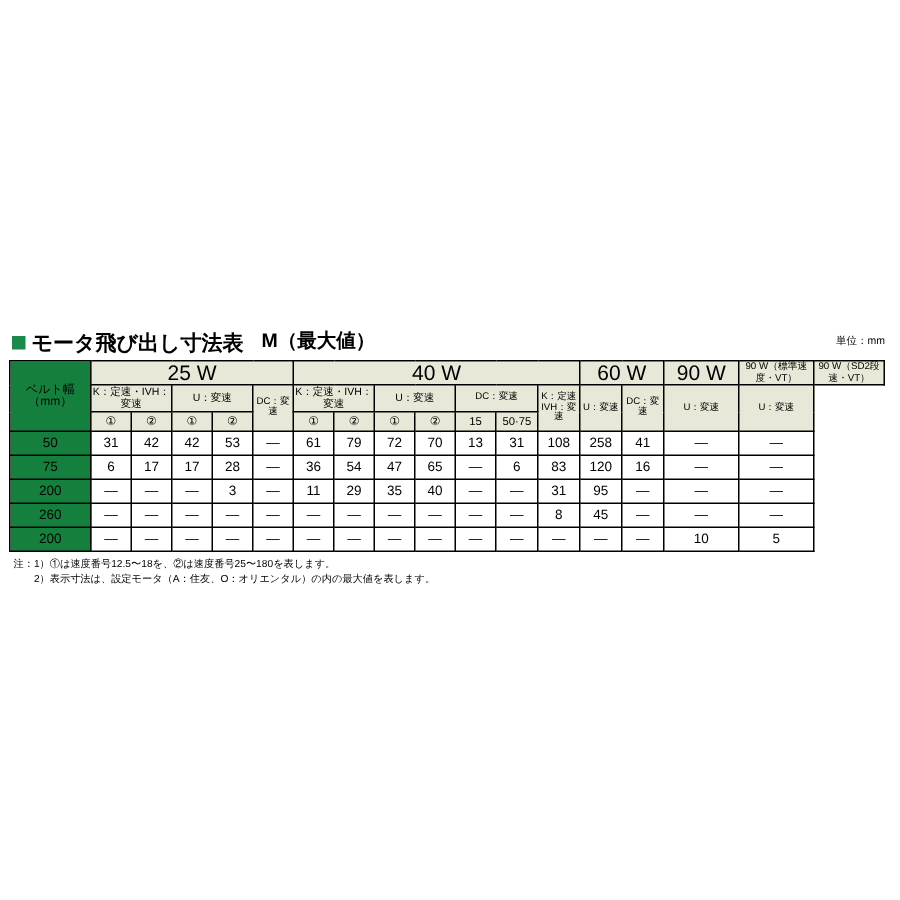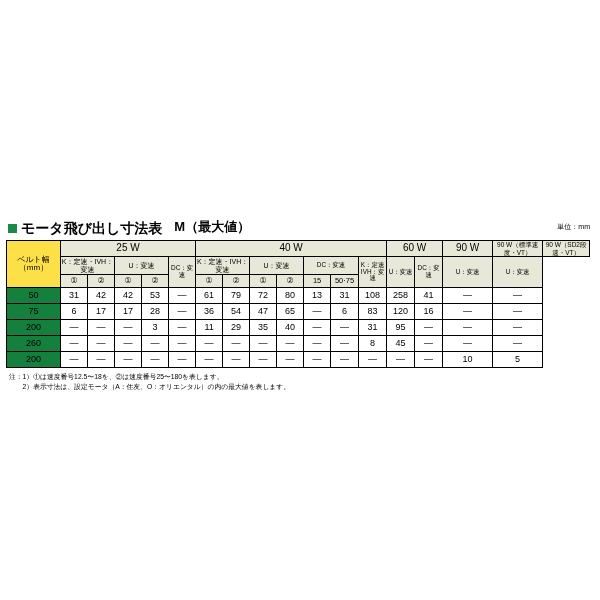--- a/index.html
+++ b/index.html
@@ -76,21 +76,21 @@
     border: 1px solid #000;
     text-align: center;
     vertical-align: middle;
     padding: 0;
     font-weight: normal;
     line-height: 1.05;
     color: #000;
   }
   .hdr-grp {
     background: #e8e8d8;
-    font-size: 10px;
+    font-size: 14px;
     font-weight: bold;
     height: 15px;
   }
   .hdr-grp.small {
     font-size: 6.5px;
     font-weight: normal;
     line-height: 1.15;
   }
   .hdr-sub {
     background: #e8e8d8;
@@ -100,21 +100,21 @@
   }
   .hdr-sub.two {
     font-size: 6.4px;
   }
   .hdr-num {
     background: #e8e8d8;
     font-size: 7.5px;
     height: 12px;
   }
   .beltw {
-    background: #fde047;
+    background: #15803d;
     font-size: 8px;
     line-height: 1.25;
     margin-left: 48px;
   }
   .datarow td {
     height: 15px;
     font-size: 9px;
   }
   .rowlabel {
     background: #15803d;
@@ -213,21 +213,21 @@
         <tr class="datarow">
           <td class="rowlabel">50</td>
           <td>31</td>
           <td>42</td>
           <td>42</td>
           <td>53</td>
           <td>—</td>
           <td>61</td>
           <td>79</td>
           <td>72</td>
-          <td>80</td>
+          <td>70</td>
           <td>13</td>
           <td>31</td>
           <td>108</td>
           <td>258</td>
           <td>41</td>
           <td>—</td>
           <td>—</td>
         </tr>
 
         <tr class="datarow">

